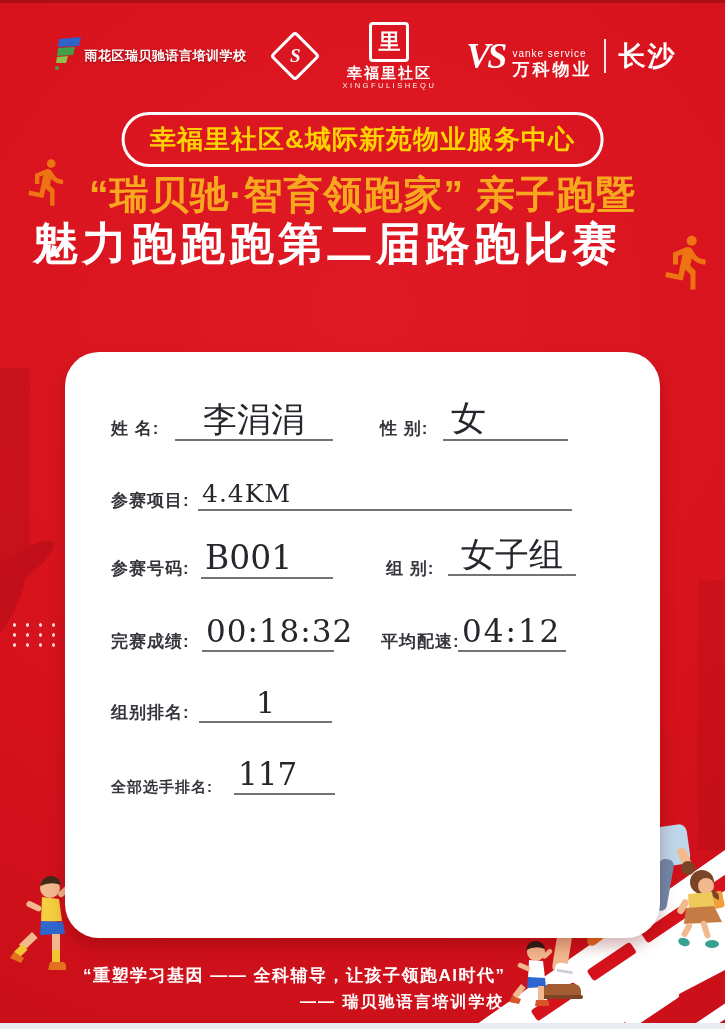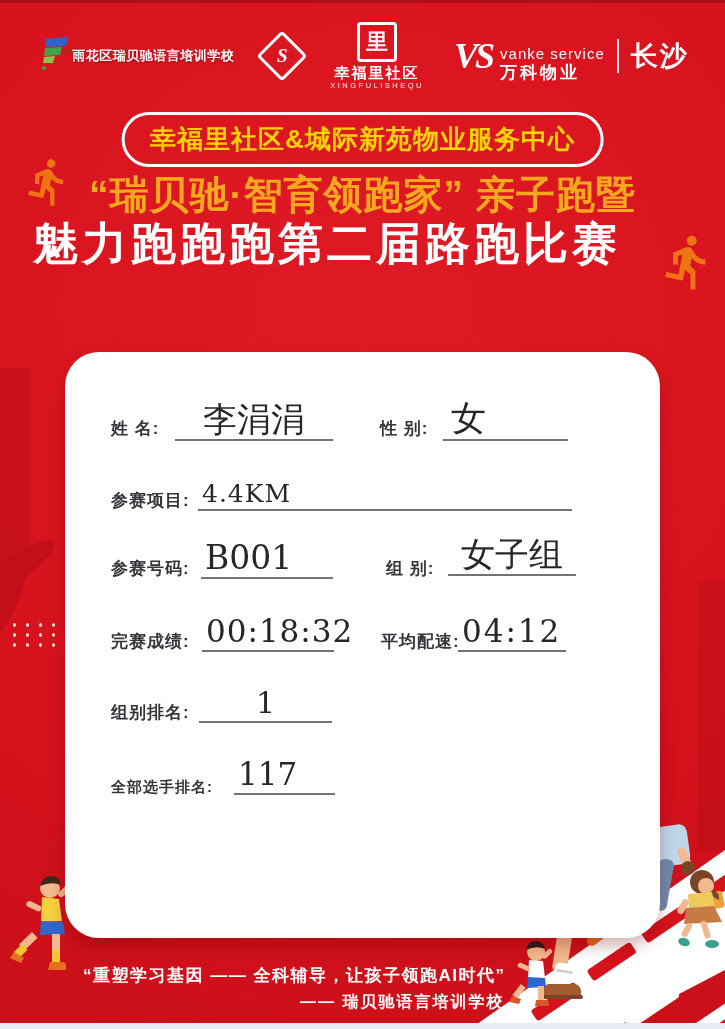--- a/index.html
+++ b/index.html
@@ -19,21 +19,21 @@
   .diamond{width:30px;height:30px;border:3px solid #fff;transform:rotate(45deg);display:flex;align-items:center;justify-content:center;border-radius:4px;}
   .diamond span{transform:rotate(-45deg);font:900 italic 19px "Liberation Serif",serif;}
   .logo2text{font-size:19px;font-weight:800;letter-spacing:2px;white-space:nowrap;}
   .logo3{flex-direction:column;line-height:1.1;}
   .lisq{width:34px;height:34px;border:3px solid #fff;border-radius:4px;display:flex;align-items:center;justify-content:center;font-size:22px;font-weight:700;}
   .logo3text{font-size:15px;font-weight:700;letter-spacing:2px;margin-top:3px;white-space:nowrap;}
   .logo3sub{font-size:7.5px;letter-spacing:2.5px;opacity:.95;}
   .logo4{gap:8px;}
   .vs{font:900 italic 36px "Liberation Serif",serif;letter-spacing:-3px;}
   .vcol{display:flex;flex-direction:column;line-height:1.15;}
-  .ven{font-size:15px;letter-spacing:1px;margin-top:16px;}
+  .ven{font-size:10px;letter-spacing:1px;margin-top:16px;}
   .vcn{font-size:17px;font-weight:700;letter-spacing:3px;}
   .vdiv{width:2px;height:34px;background:rgba(255,255,255,.9);margin:0 4px;}
   .vcity{font-size:27px;font-weight:700;letter-spacing:2px;}
 
   
   .banner{position:absolute;top:112px;left:50%;transform:translateX(-50%);border:3px solid #fff;border-radius:34px;
           padding:7px 26px;color:#ffd300;font-size:26px;font-weight:900;letter-spacing:1px;white-space:nowrap;z-index:3;}
   .title1{position:absolute;top:168px;left:0;width:725px;text-align:center;color:#f7a81e;font-size:39px;font-weight:900;letter-spacing:1px;white-space:nowrap;z-index:3;}
   .title2{position:absolute;top:214px;left:0;width:654px;text-align:center;color:#ffffff;font-size:45px;font-weight:900;letter-spacing:4px;white-space:nowrap;z-index:3;}
   .certline{position:absolute;top:286px;left:0;width:725px;text-align:center;color:#f7a81e;font-size:43px;font-weight:900;letter-spacing:10px;white-space:nowrap;z-index:3;}

